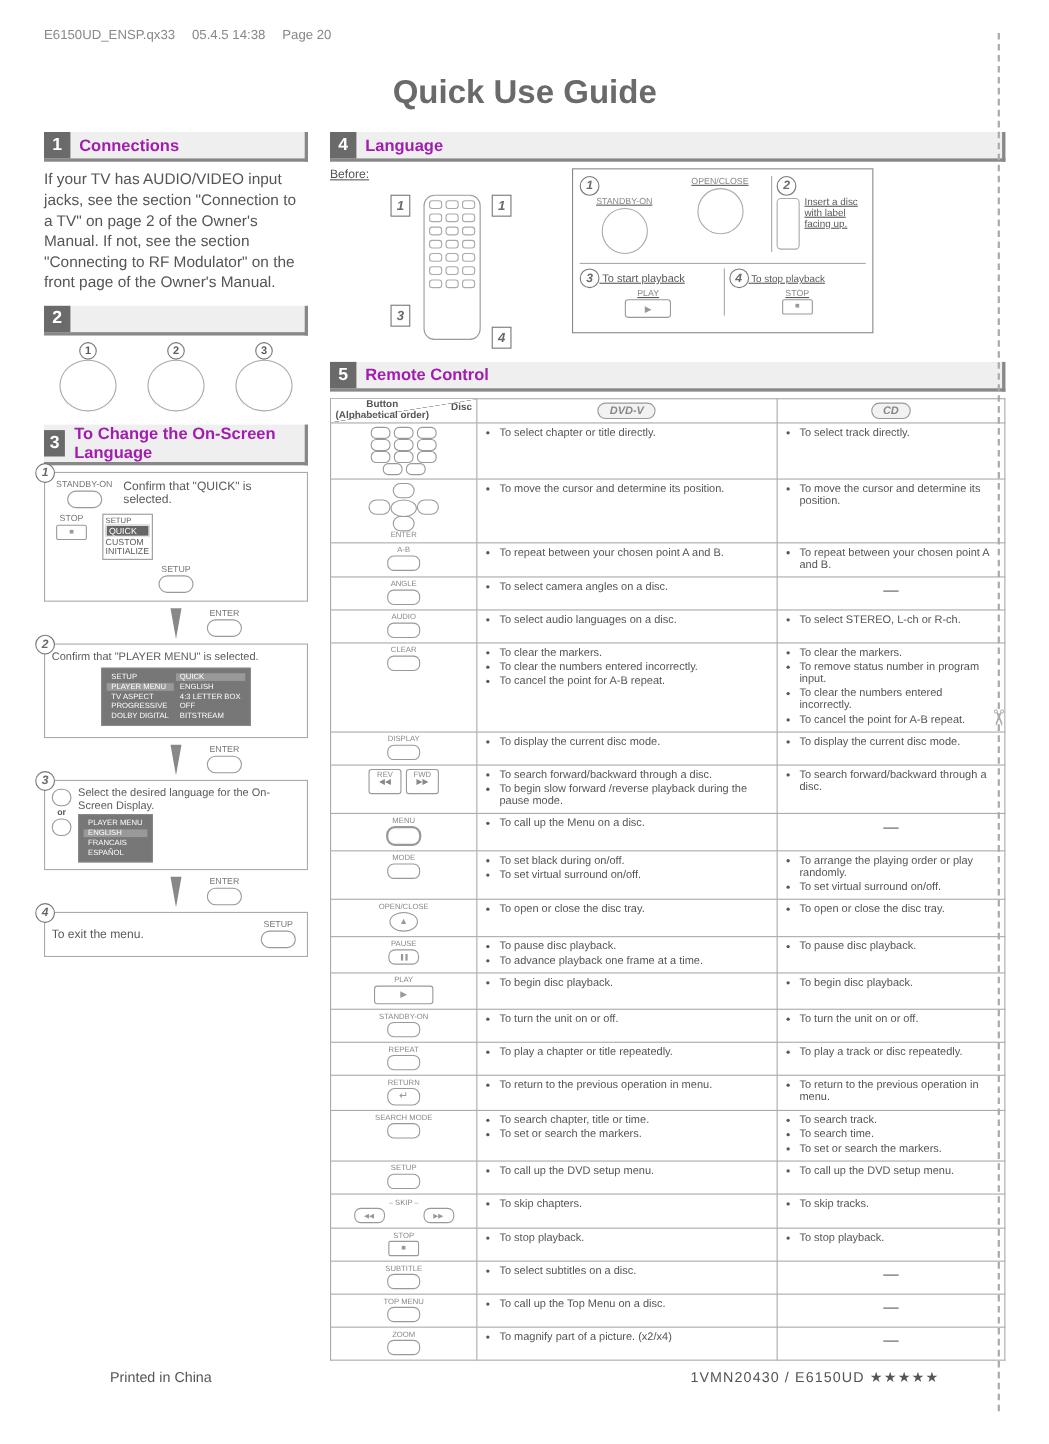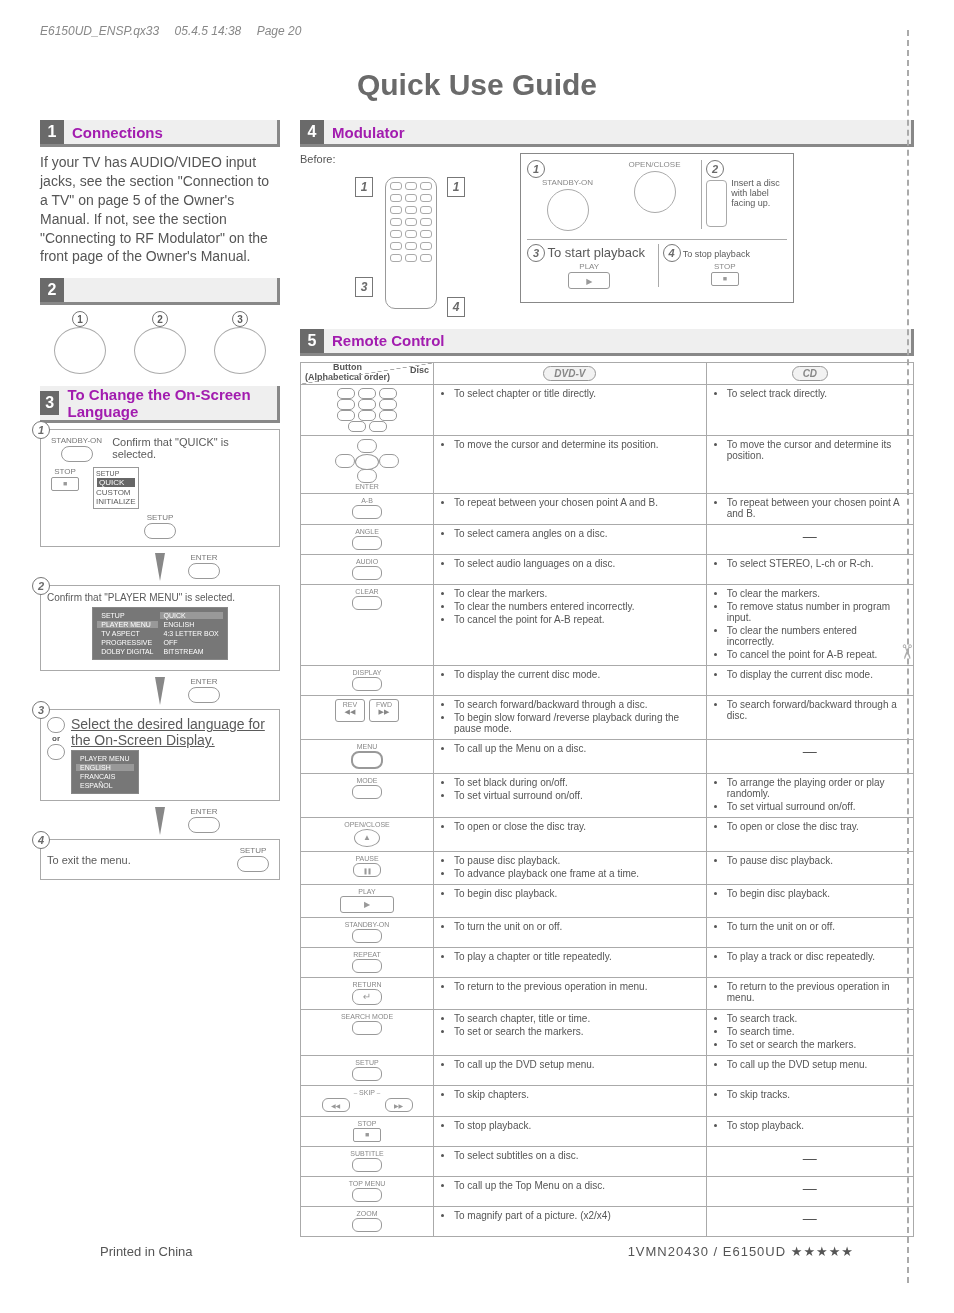--- a/index.html
+++ b/index.html
@@ -15,21 +15,21 @@
     width: 954px;
     height: 1313px;
     box-sizing: border-box;
     padding: 24px 40px 24px 40px;
   }
   .header-meta {
     font-size: 12px;
     color: #888;
     margin-bottom: 30px;
   }
-  .header-meta span { margin-right: 12px; font-style: italic; }
+  .header-meta span { margin-right: 12px; }
   .title {
     text-align: center;
     font-size: 30px;
     font-weight: bold;
     color: #6a6a6a;
     margin-bottom: 18px;
   }
   .columns { display: flex; gap: 20px; }
   .col-left { width: 240px; }
   .col-right { flex: 1; }
@@ -138,20 +138,21 @@
     background: #777;
     padding: 2px;
   }
   .osd-menu td { padding: 0 4px; color: #fff; background: #777; }
   .osd-menu .hilite { background: #999; }
   .playback-area {
     display: flex;
     gap: 10px;
     align-items: flex-start;
     margin-bottom: 12px;
+    text-decoration: underline;
   }
   .playback-text { width: 210px; }
   .remote-draw {
     border: 0;
     width: 100px;
     height: 150px;
     position: relative;
   }
   .remote-body {
     position: absolute;
@@ -286,21 +287,21 @@
   <div class="title">Quick Use Guide</div>
 
   <div class="columns">
 
     <div class="col-left">
 
       <div class="sec-header">
         <span class="sec-num">1</span>
         <span class="sec-title">Connections</span>
       </div>
-      <div class="para">If your TV has AUDIO/VIDEO input jacks, see the section "Connection to a TV" on page 5 of the Owner's Manual. If not, see the section "Connecting to RF Modulator" on the front page of the Owner's Manual.</div>
+      <div class="para">If your TV has AUDIO/VIDEO input jacks, see the section "Connection to a TV" on page 2 of the Owner's Manual. If not, see the section "Connecting to RF Modulator" on the front page of the Owner's Manual.</div>
 
       <div class="sec-header">
         <span class="sec-num">2</span>
       </div>
       <div class="battery-row">
         <div style="text-align:center">
           <span class="circ-num">1</span>
           <div class="bat-bubble"></div>
         </div>
         <div style="text-align:center">
@@ -392,21 +393,21 @@
 
       <div class="lang-box">
         <span class="step-num">3</span>
         <div style="display:flex;gap:6px;">
           <div style="font-size:8px;text-align:center;font-weight:bold;">
             <div class="osd-btn" style="width:16px;"></div>
             <div>or</div>
             <div class="osd-btn" style="width:16px;"></div>
           </div>
           <div style="flex:1;">
-            <div style="font-size:14px;text-decoration:underline;">Select the desired language for the On-Screen Display.</div>
+            <div style="font-size:10px;">Select the desired language for the On-Screen Display.</div>
             <table class="osd-menu" style="margin-top:2px;">
               <tbody>
                   <tr>
                     <td>PLAYER MENU</td>
                   </tr>
               <tr>
                     <td class="hilite">ENGLISH</td>
                   </tr>
               <tr>
                     <td>FRANCAIS</td>
@@ -438,21 +439,21 @@
           </div>
         </div>
       </div>
 
     </div>
 
     <div class="col-right">
 
       <div class="sec-header">
         <span class="sec-num">4</span>
-        <span class="sec-title">Modulator</span>
+        <span class="sec-title">Language</span>
       </div>
 
       <div class="playback-area">
         <div class="playback-text">
           <div class="small-para">Before:</div>
 
           <div class="remote-draw" style="margin:0 auto;">
             <div class="remote-body">
               <div class="btn-row">
                   <div class="rb"></div>
@@ -517,21 +518,21 @@
                 <span class="step-num">2</span>
                 <div style="display:flex;gap:4px;">
                   <div class="pc-box" style="border-radius:4px;width:45px;height:45px;"></div>
                   <div style="font-size:9px;">Insert a disc with label facing up.</div>
                 </div>
               </div>
             </div>
             <div class="player-row" style="border-top:1px solid #aaa;padding-top:4px;">
               <div class="player-cell">
                 <span class="step-num">3</span>
-                <span style="font-size:13px;">To start playback</span>
+                <span style="font-size:10px;">To start playback</span>
                 <div class="pc-container">
                   <div class="pc-title">PLAY</div>
                   <div class="bdraw-play" style="width:40px;"></div>
                 </div>
               </div>
               <div class="player-cell" style="border-left:1px solid #aaa;padding-left:4px;">
                 <span class="step-num">4</span>
                 <span style="font-size:9px;">To stop playback</span>
                 <div class="pc-container">
                   <div class="pc-title">STOP</div>

